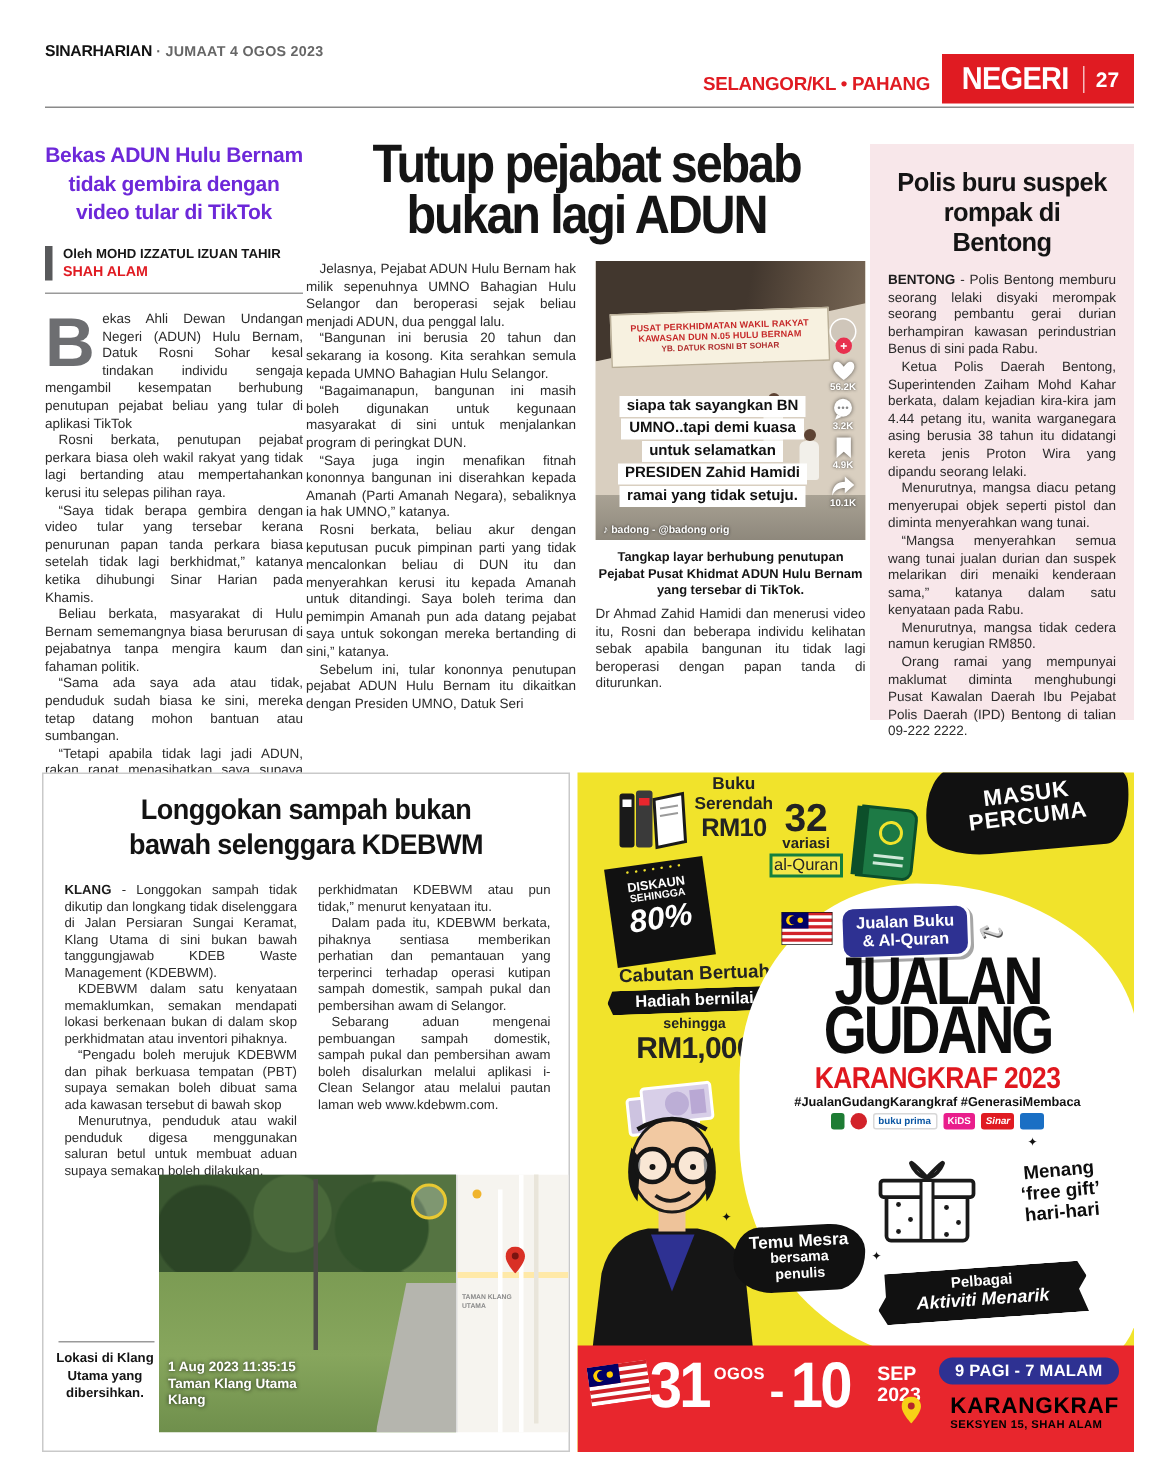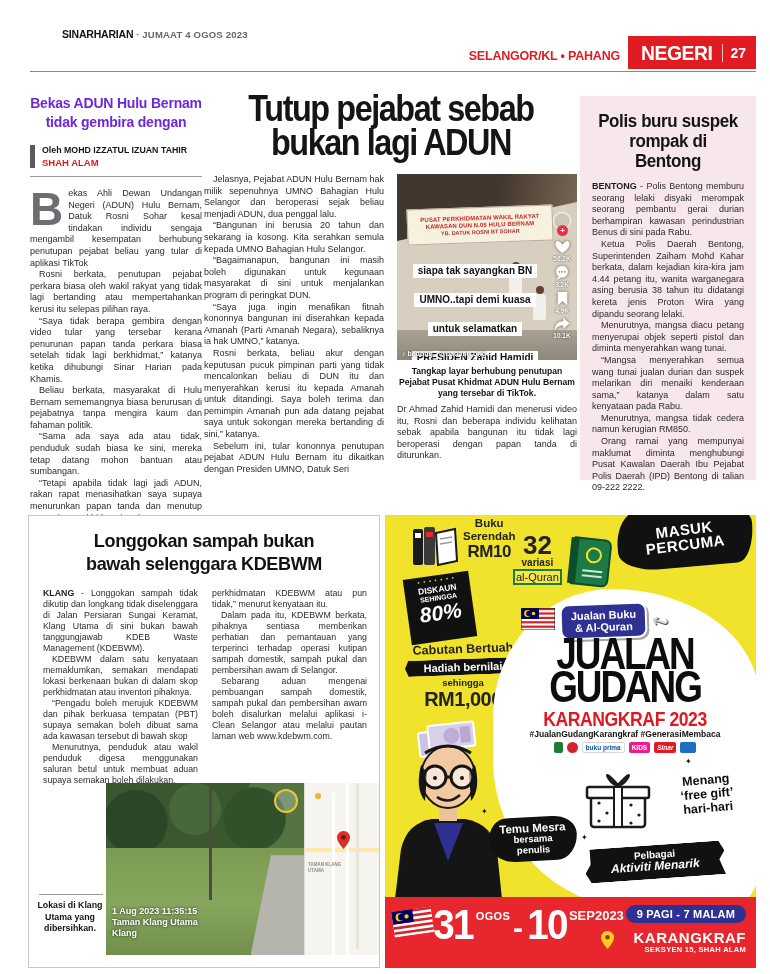--- a/index.html
+++ b/index.html
@@ -5,21 +5,21 @@
   * { margin:0; padding:0; box-sizing:border-box; }
   html,body { background:#e9e9e9; }
   .page {
     position:relative; width:770px; height:974px; background:#ffffff;
     margin:0 auto; overflow:hidden;
     font-family:"Liberation Sans", sans-serif; color:#232323;
   }
   .abs { position:absolute; }
 
   
-  .mast-brand { left:30px; top:28px; font-size:10.5px; font-weight:900; color:#111; letter-spacing:-.2px;margin-left:32px; }
+  .mast-brand { left:30px; top:28px; font-size:10.5px; font-weight:900; color:#111; letter-spacing:-.2px; }
   .mast-date { font-weight:700; color:#666; font-size:9.5px; letter-spacing:.2px; }
   .mast-region { left:390px; top:49px; width:230px; text-align:right; color:#e01b22; font-weight:900; font-size:12.5px; letter-spacing:-.2px; }
   .negeri-box { left:628px; top:36px; width:128px; height:33px; background:#e01b22; display:flex; align-items:center; justify-content:center; gap:7px; }
   .negeri-label { color:#fff; font-size:21px; font-weight:900; letter-spacing:-.5px; transform:scaleX(.92); }
   .negeri-div { width:1px; height:18px; background:rgba(255,255,255,.7); }
   .negeri-page { color:#fff; font-size:14px; font-weight:700; }
   .header-rule { left:30px; top:71px; width:726px; height:1px; background:#8a8a8a; }
 
   
   .body-text { font-size:9px; line-height:11.6px; text-align:justify; color:#2b2b2b; }
@@ -47,21 +47,21 @@
 
   
   .tiktok { position:relative; width:180px; height:186px; overflow:hidden; background:#d9cfc0; }
   .tk-roof { position:absolute; left:0; top:0; width:100%; height:36%; background:linear-gradient(100deg,#42372e 55%,#5d4e40 75%,#7a6a58); clip-path:polygon(0 0,100% 0,100% 42%,0 100%); }
   .tk-ground { position:absolute; left:0; bottom:0; width:100%; height:16%; background:linear-gradient(#a9a294,#8e887c); }
   .tk-sign { position:absolute; left:10px; top:33px; width:146px; height:36px; background:#f7f1e0; border:1px solid #b9ae97; transform:rotate(-2deg); display:flex; flex-direction:column; align-items:center; justify-content:center; }
   .tk-sign .s1 { font-size:6px; line-height:7px; font-weight:800; color:#c62828; letter-spacing:.1px; }
   .tk-sign .s3 { font-size:5.5px; line-height:7px; font-weight:700; color:#b03030; }
   .tk-person { position:absolute; width:13px; height:26px; background:#f2f0ea; border-radius:4px 4px 2px 2px; }
   .tk-person::before { content:""; position:absolute; top:-8px; left:2.5px; width:8px; height:8px; border-radius:50%; background:#5d4334; }
-  .tk-overlay { position:absolute; left:2px; top:90px; width:152px; display:flex; flex-direction:column; align-items:center; gap:15px; }
+  .tk-overlay { position:absolute; left:2px; top:90px; width:152px; display:flex; flex-direction:column; align-items:center; gap:1px; }
   .tk-overlay span { background:#fff; color:#111; font-size:10px; line-height:12px; font-weight:700; padding:1px 5px; white-space:nowrap; }
   .tk-rail { position:absolute; right:2px; top:38px; width:26px; display:flex; flex-direction:column; align-items:center; gap:3px; }
   .tk-av { width:18px; height:18px; border-radius:50%; background:#cfc6ba; border:1.5px solid #fff; position:relative; margin-bottom:6px; }
   .tk-av::after { content:"+"; position:absolute; left:3px; bottom:-7px; width:11px; height:11px; border-radius:50%; background:#e8304f; color:#fff; font-size:8px; font-weight:800; line-height:11px; text-align:center; }
   .tk-cnt { color:#fff; font-size:6.5px; font-weight:700; text-shadow:0 0 2px rgba(0,0,0,.8); margin-top:-2px; }
   .tk-ico svg { filter:drop-shadow(0 0 1.5px rgba(0,0,0,.6)); display:block; }
   .tk-music { position:absolute; left:5px; bottom:3px; color:#fff; font-size:7px; font-weight:600; text-shadow:0 0 2px rgba(0,0,0,.8); }
   .tk-caption { margin:6px 2px 5px; font-size:8.6px; line-height:11px; font-weight:800; color:#141414; text-align:center; }
 
   
@@ -154,25 +154,25 @@
   .ad-aktiviti { left:200px; top:330px; width:140px; background:#111; color:#fff; text-align:center; padding:4px 0 6px; transform:rotate(-4deg); clip-path:polygon(4% 0,96% 0,100% 30%,96% 55%,100% 100%,4% 100%,0 70%,4% 45%); }
   .ad-aktiviti .a1 { font-size:10px; line-height:11px; font-weight:800; }
   .ad-aktiviti .a2 { font-size:12px; line-height:13px; font-weight:900; font-style:italic; }
 
   .ad-band { left:0; top:382px; width:371px; height:71px; background:#e8262d; }
   .band-flag { position:absolute; left:8px; top:12px; transform:rotate(-8deg); }
   .rb-dates { position:absolute; left:46px; top:4px; display:flex; color:#fff; }
   .rb-d { font-size:43px; line-height:47px; font-weight:900; letter-spacing:-2px; transform:scaleX(.9); }
   .rb-m { font-size:11px; font-weight:900; margin:9px 1px 0 1px; letter-spacing:.3px; }
   .rb-dash { font-size:30px; font-weight:900; margin:10px 2px 0 2px; }
-  .rb-stack { display:flex; flex-direction:row; margin-top:8px; }
+  .rb-stack { display:flex; flex-direction:column; margin-top:8px;margin-left:16px; }
   .rb-stack .y1 { font-size:13px; font-weight:900; line-height:14px; }
   .rb-stack .y2 { font-size:13px; font-weight:900; line-height:14px; }
   .rb-pill { position:absolute; right:10px; top:8px; background:#2e3192; color:#fff; font-size:11px; font-weight:900; border-radius:11px; padding:3px 11px; letter-spacing:.2px; }
-  .rb-venue { position:absolute; right:10px; top:33px; display:flex; align-items:center; gap:20px; color:#ffffff;text-align:right; }
+  .rb-venue { position:absolute; right:10px; top:33px; display:flex; align-items:center; gap:20px; color:#000000; }
   .rb-venue .v1 { font-size:15px; font-weight:900; letter-spacing:.5px; line-height:15px; }
   .rb-venue .v2 { font-size:7.5px; font-weight:800; letter-spacing:.3px; }
 </style>
 </head>
 <body>
 
 <div class="page">
 
   <div class="abs mast-brand">
     <span>SINARHARIAN</span><span class="mast-date"> · JUMAAT 4 OGOS 2023</span>
@@ -182,20 +182,21 @@
     <span class="negeri-label">NEGERI</span>
     <span class="negeri-div"></span>
     <span class="negeri-page">27</span>
   </div>
   <div class="abs header-rule"></div>
 
   <section class="abs col-left">
     <h2 class="left-headline">
       <span style="display:block">Bekas ADUN Hulu Bernam</span>
       <span style="display:block">tidak gembira dengan</span>
+      <span style="display:block">video tular di TikTok</span>
     </h2>
     <div class="byline">
       <div class="by-name">Oleh MOHD IZZATUL IZUAN TAHIR</div>
       <div class="by-city">SHAH ALAM</div>
     </div>
     <div class="byline-rule"></div>
     <div class="body-text">
       <p class="no-indent"><span class="dropcap">B</span><span>ekas Ahli Dewan Undangan Negeri (ADUN) Hulu Bernam, Datuk Rosni Sohar kesal tindakan individu sengaja mengambil kesempatan berhubung penutupan pejabat beliau yang tular di aplikasi TikTok</span></p>
       <p>Rosni berkata, penutupan pejabat perkara biasa oleh wakil rakyat yang tidak lagi bertanding atau mempertahankan kerusi itu selepas pilihan raya.</p>
       <p>“Saya tidak berapa gembira dengan video tular yang tersebar kerana penurunan papan tanda perkara biasa setelah tidak lagi berkhidmat,” katanya ketika dihubungi Sinar Harian pada Khamis.</p>

